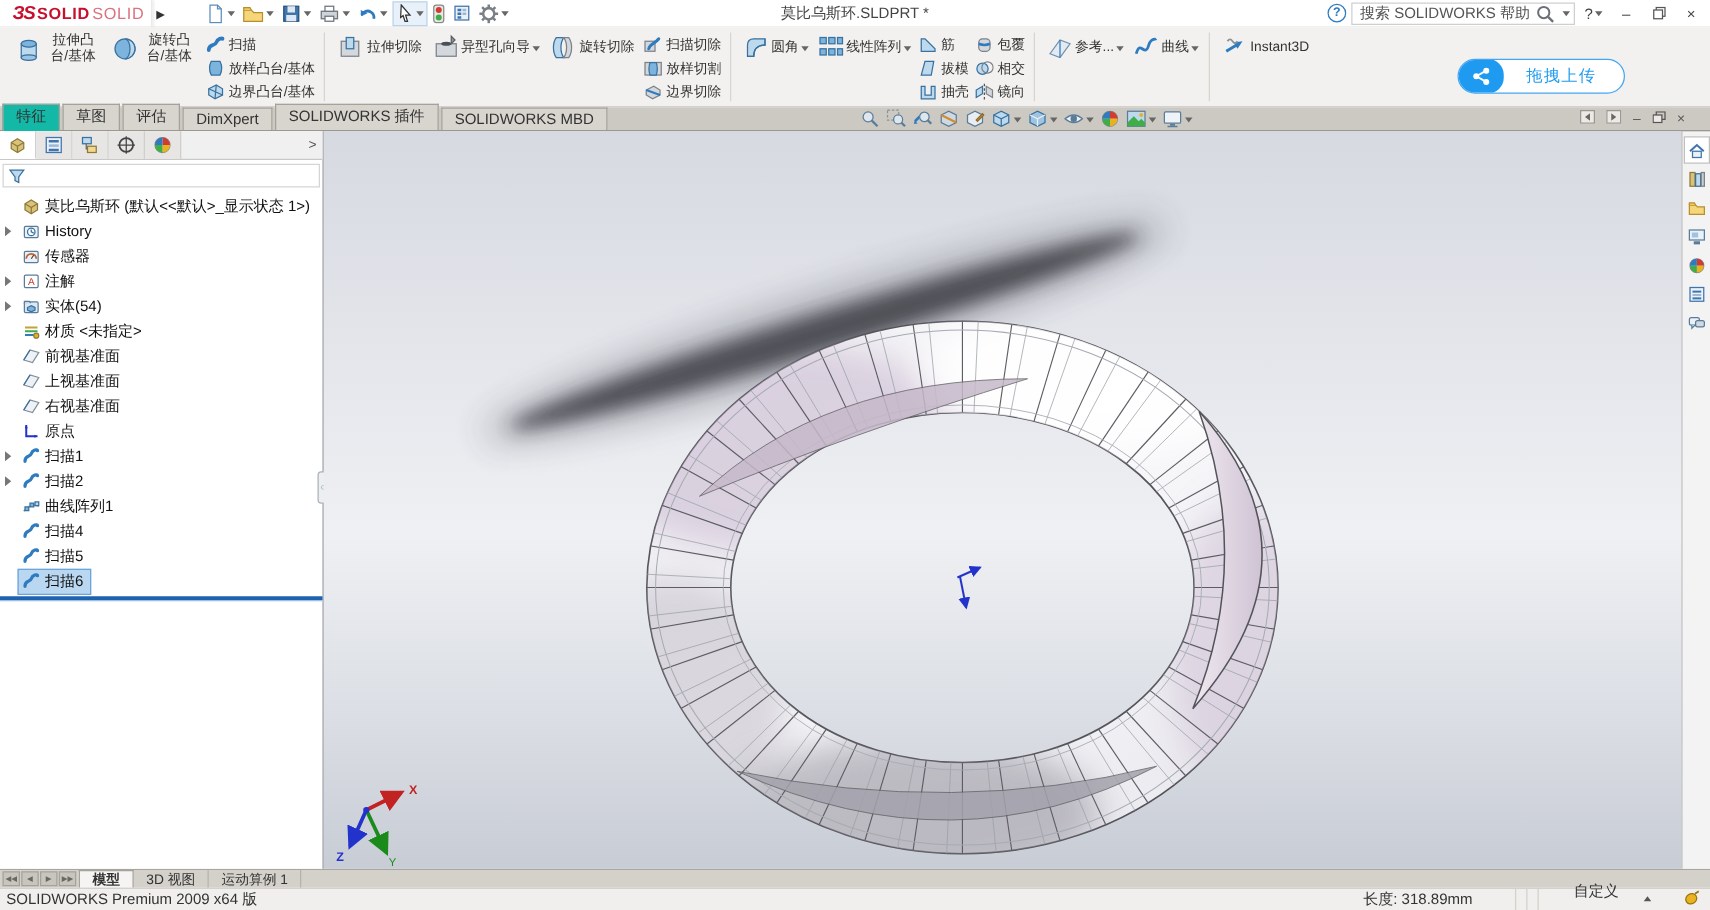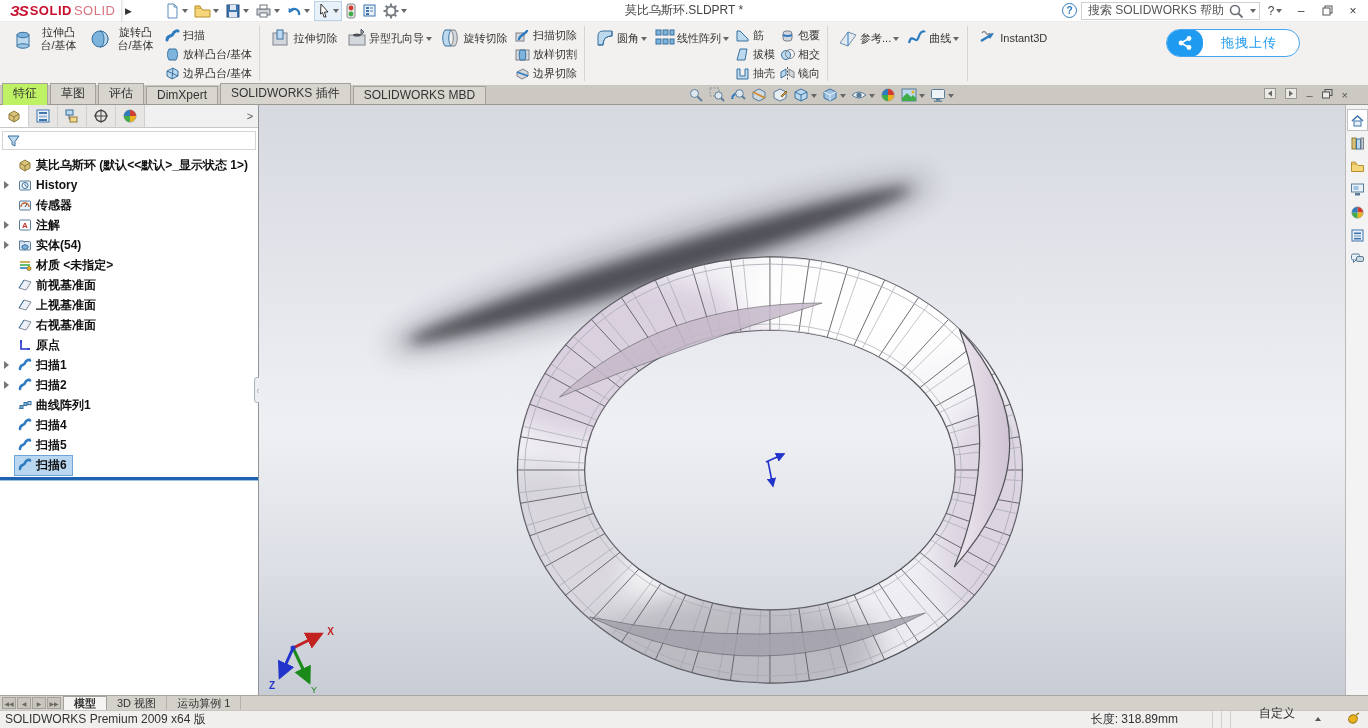--- a/index.html
+++ b/index.html
@@ -28,48 +28,48 @@
   .rsep { width:1px; background:#d8d5d0; margin:4px 1px; }
   .rbl { display:flex; flex-direction:row; align-items:center; padding:2px 3px 0; font-size:11px; line-height:1.15; text-align:center; color:#333; }
   .rbl .rlabel { word-break:break-all; width:47px; }
   .rbl .rlabel.auto { width:auto; word-break:keep-all; white-space:nowrap; }
   .ric { width:24px; height:24px; display:flex; align-items:center; justify-content:center; }
   .ric svg { width:22px; height:22px; }
   .scol { display:flex; flex-direction:column; justify-content:flex-start; padding-top:2px; }
   .rbs { display:flex; align-items:center; gap:3px; font-size:11px; height:19px; padding:0 2px; color:#333; white-space:nowrap; }
   .rbs .sic { width:16px; height:16px; display:flex; align-items:center; justify-content:center; }
   .rbs .sic svg { width:15px; height:15px; }
-  .upload-pill { position:absolute; right:68px; top:7px; height:28px; display:flex; align-items:center; border:1px solid #45a6f1; border-radius:14px; background:#fff; overflow:hidden; }
+  .upload-pill { position:absolute; right:68px; top:25px; height:28px; display:flex; align-items:center; border:1px solid #45a6f1; border-radius:14px; background:#fff; overflow:hidden; }
   .upload-ico { width:36px; height:28px; background:#1e9bf0; display:flex; align-items:center; justify-content:center; border-radius:13px; }
   .upload-txt { color:#1e9bf0; font-size:13px; padding:0 22px 0 18px; letter-spacing:1px; }
 
   
   .tabrow { height:19px; background:#ccc9c3; display:flex; align-items:flex-end; position:relative; border-bottom:1px solid #9b9892; padding-left:2px; }
   .ctab { font-size:12px; color:#333; background:#d8d5cf; border:1px solid #a5a29c; border-bottom:none; padding:1px 10px 2px; margin-right:2px; white-space:nowrap; }
-  .ctab.active { background:#bef264; position:relative; top:1px; padding-bottom:3px; }
+  .ctab.active { background:#14b8a6; position:relative; top:1px; padding-bottom:3px; }
   .hud { position:absolute; left:688px; top:1px; display:flex; align-items:center; gap:5px; }
   .hudbtn { display:flex; align-items:center; }
   .hudbtn svg { width:16px; height:16px; }
   .dwin { position:absolute; right:20px; top:2px; display:flex; gap:9px; align-items:center; }
   .dwin span { color:#555; font-size:11px; }
 
   
   .main { display:flex; height:590px; }
   .leftpanel { width:259px; background:#fff; border-right:1px solid #8f949b; display:flex; flex-direction:column; position:relative; }
   .ptabs { height:23px; display:flex; align-items:stretch; background:#f0f0f0; border-bottom:1px solid #c8c8c8; }
   .ptab { width:29px; display:flex; align-items:center; justify-content:center; border-right:1px solid #cfcfcf; background:#e7e6e4; }
   .ptab.active { background:#ffffff; border-bottom:1px solid #fff; }
   .ptab svg { width:16px; height:16px; }
   .pchev { margin-left:auto; width:16px; display:flex; align-items:center; justify-content:center; color:#555; font-size:11px; }
   .filterrow { margin:3px 2px 2px; height:19px; border:1px solid #d5d5d5; display:flex; align-items:center; padding-left:3px; }
   .tree { font-size:12px; color:#111; padding-top:3px; }
   .trow { height:20px; display:flex; align-items:center; padding-left:3px; }
   .slot { width:11px; display:flex; align-items:center; justify-content:center; }
   .exp { width:0; height:0; border:4px solid transparent; border-left:5px solid #777; }
-  .titem { display:flex; align-items:center; gap:4px; padding:1px 5px 1px 2px; border:1px solid transparent;font-weight:bold; }
+  .titem { display:flex; align-items:center; gap:4px; padding:1px 5px 1px 2px; border:1px solid transparent; }
   .titem.sel { background:#b9d7f1; border:1px solid #6ea5d8; }
   .ticon { width:15px; height:15px; display:flex; align-items:center; justify-content:center; }
   .ticon svg { width:14px; height:14px; }
   .rollback { height:3px; background:#1f63b0; margin-top:2px; box-shadow:0 1px 0 #9cc0e4; }
   .splithandle { position:absolute; right:-5px; top:272px; width:9px; height:26px; background:#eceff2; border:1px solid #aab2ba; border-radius:3px; display:flex; align-items:center; justify-content:center; font-size:7px; color:#667; }
 
   
   .viewport { flex:1; position:relative; background:linear-gradient(180deg,#d6d9e0 0%,#e7e9ee 38%,#eef0f3 55%,#dcdfe5 78%,#c8ccd5 100%); overflow:hidden; }
   .viewport svg.scene { position:absolute; inset:0; width:100%; height:100%; }
 

